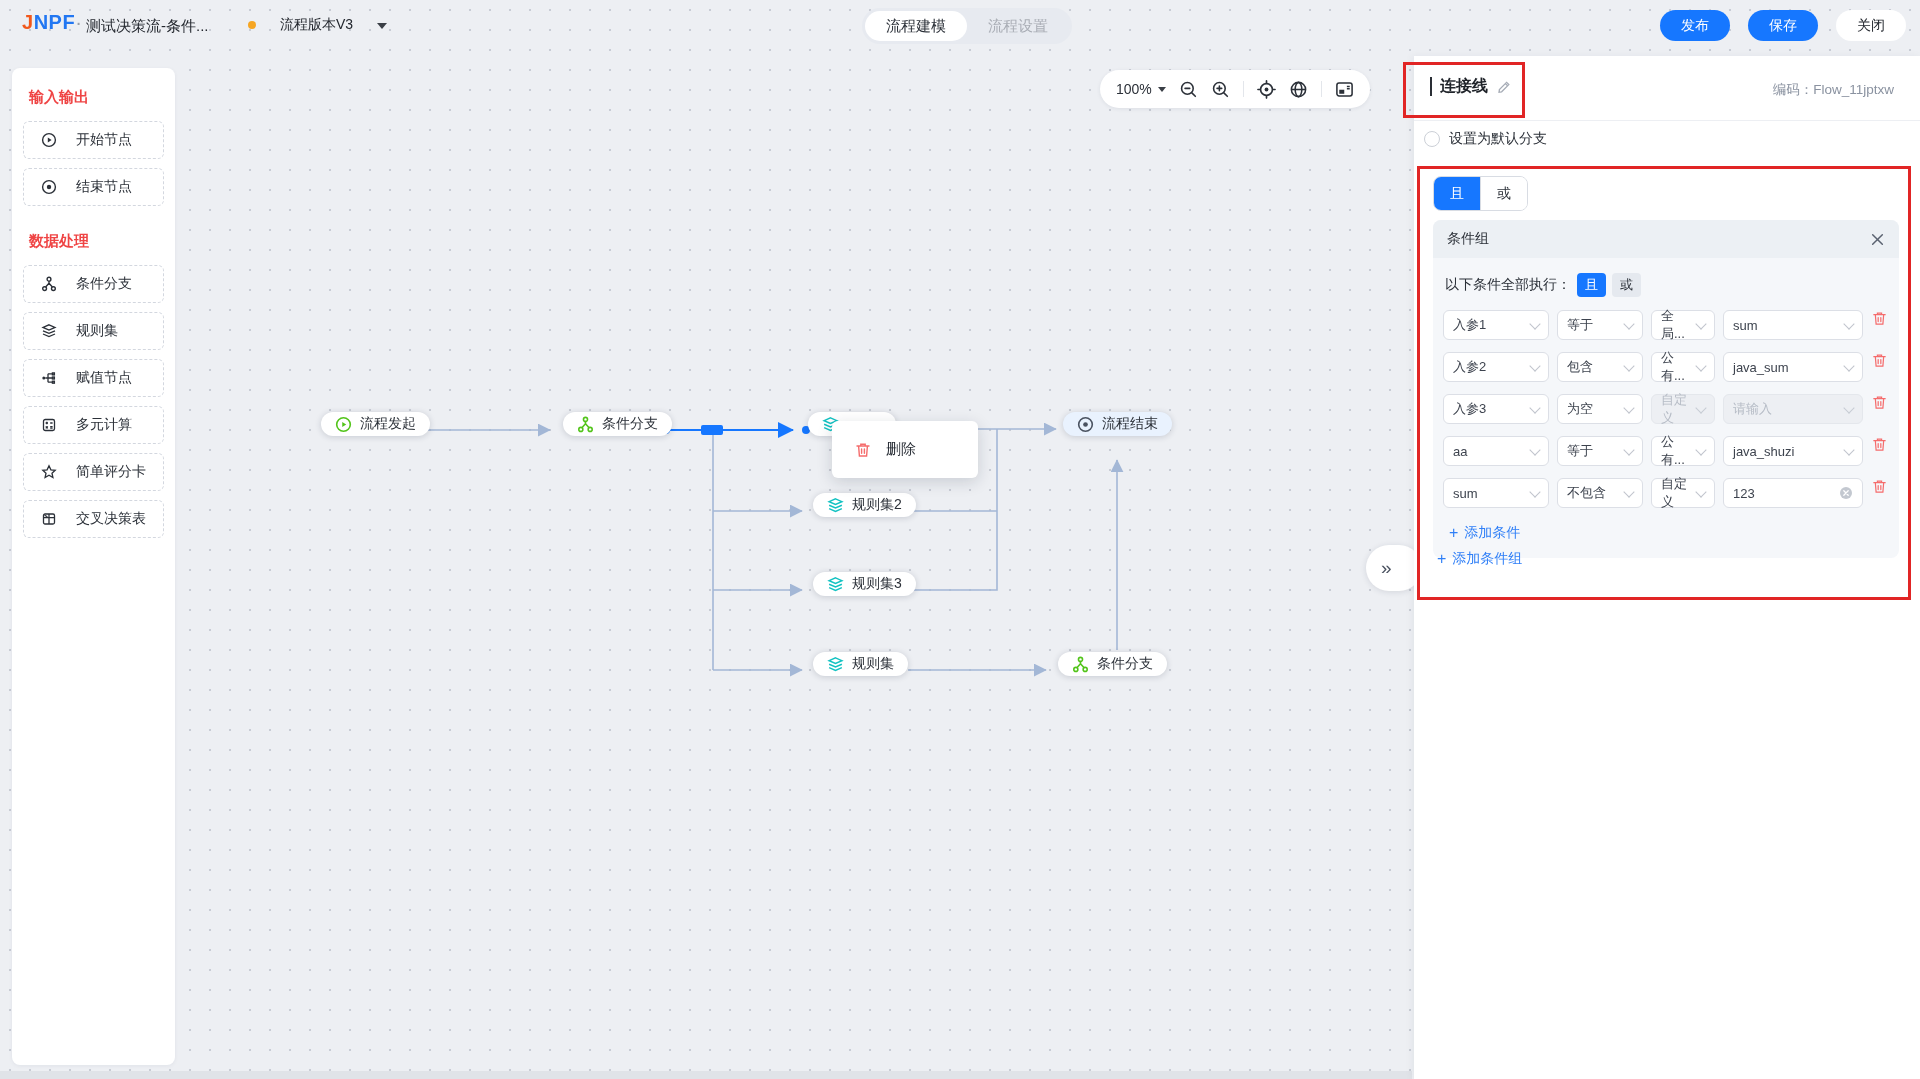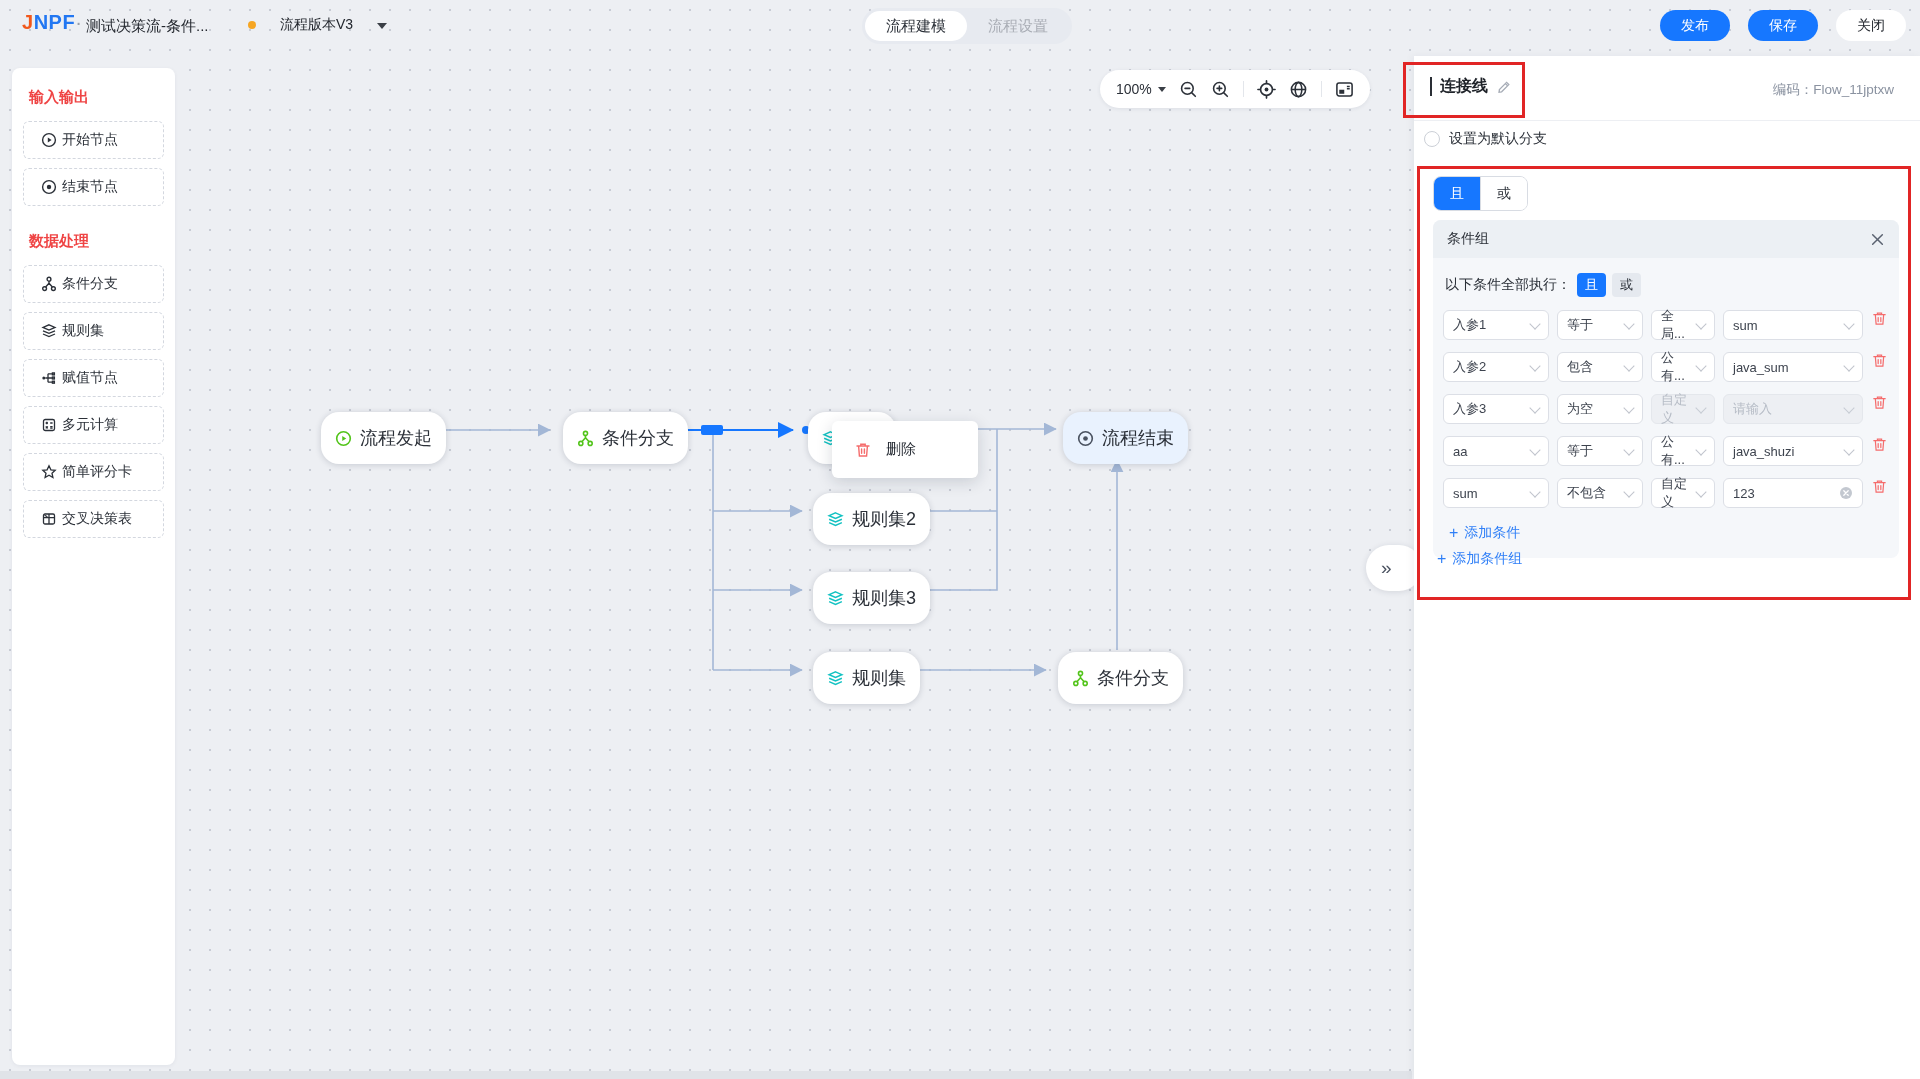--- a/index.html
+++ b/index.html
@@ -19,27 +19,27 @@
   .tab.on{background:#fff;color:#2b3038;}
   .hbtns{position:absolute;right:14px;top:10px;display:flex;gap:18px;}
   .pill-btn{height:31px;padding:0 21px;border:none;border-radius:16px;font-size:14px;cursor:pointer;font-family:inherit;}
   .pill-btn.blue{background:#1677ff;color:#fff;}
   .pill-btn.white{background:#fff;color:#23272e;}
   
   .side{position:absolute;left:12px;top:68px;width:163px;bottom:14px;background:#fff;border-radius:8px;z-index:2;
         box-shadow:0 1px 4px rgba(25,35,60,.06);padding:18px 11px;box-sizing:border-box;}
   .sec-title{font-size:15px;font-weight:bold;color:#ef4444;margin:2px 0 14px 6px;}
   .sec-title.mt{margin-top:26px;}
-  .side-item{height:36px;border:1px dashed #d3d7df;border-radius:6px;display:flex;align-items:center;gap:5px;
+  .side-item{height:36px;border:1px dashed #d3d7df;border-radius:6px;display:flex;align-items:center;gap:19px;
              padding-left:17px;font-size:14px;color:#2b3038;margin-bottom:9px;background:#fff;cursor:grab;}
   .ico{flex:0 0 auto;display:block;}
   
   .edges{position:absolute;left:0;top:0;z-index:1;pointer-events:none;}
-  .node{position:absolute;height:52px;background:#fff;border-radius:18px;box-shadow:0 1px 6px rgba(30,40,60,.18);
-        display:flex;align-items:center;gap:8px;padding:0 14px;font-size:18px;color:#2b3038;z-index:3;box-sizing:border-box;cursor:pointer;}
+  .node{position:absolute;height:24px;background:#fff;border-radius:18px;box-shadow:0 1px 6px rgba(30,40,60,.18);
+        display:flex;align-items:center;gap:8px;padding:0 14px;font-size:14px;color:#2b3038;z-index:3;box-sizing:border-box;cursor:pointer;}
   .node.endn{background:#e9f2fe;}
   .ctx-menu{position:absolute;left:832px;top:421px;width:146px;height:57px;background:#fff;border-radius:6px;z-index:4;
         box-shadow:0 4px 16px rgba(20,30,50,.16);display:flex;align-items:center;gap:14px;padding-left:22px;box-sizing:border-box;font-size:15px;color:#2b3038;cursor:pointer;text-align:right;}
   .cv-toolbar{position:absolute;left:1100px;top:70px;height:38px;background:#fff;border-radius:19px;z-index:2;
         box-shadow:0 1px 4px rgba(25,35,60,.08);display:flex;align-items:center;gap:13px;padding:0 16px;font-size:14px;color:#2b3038;}
   .tb-div{width:1px;height:16px;background:#e3e6eb;}
   .tb-ic{cursor:pointer;display:flex;align-items:center;}
   .zoom-val{display:flex;align-items:center;gap:6px;cursor:pointer;}
   .zoom-val .caret{border-top-width:5px;border-left-width:4px;border-right-width:4px;}
   .collapse-tab{position:absolute;left:1366px;top:545px;width:56px;height:46px;background:#fff;border-radius:23px;z-index:2;

